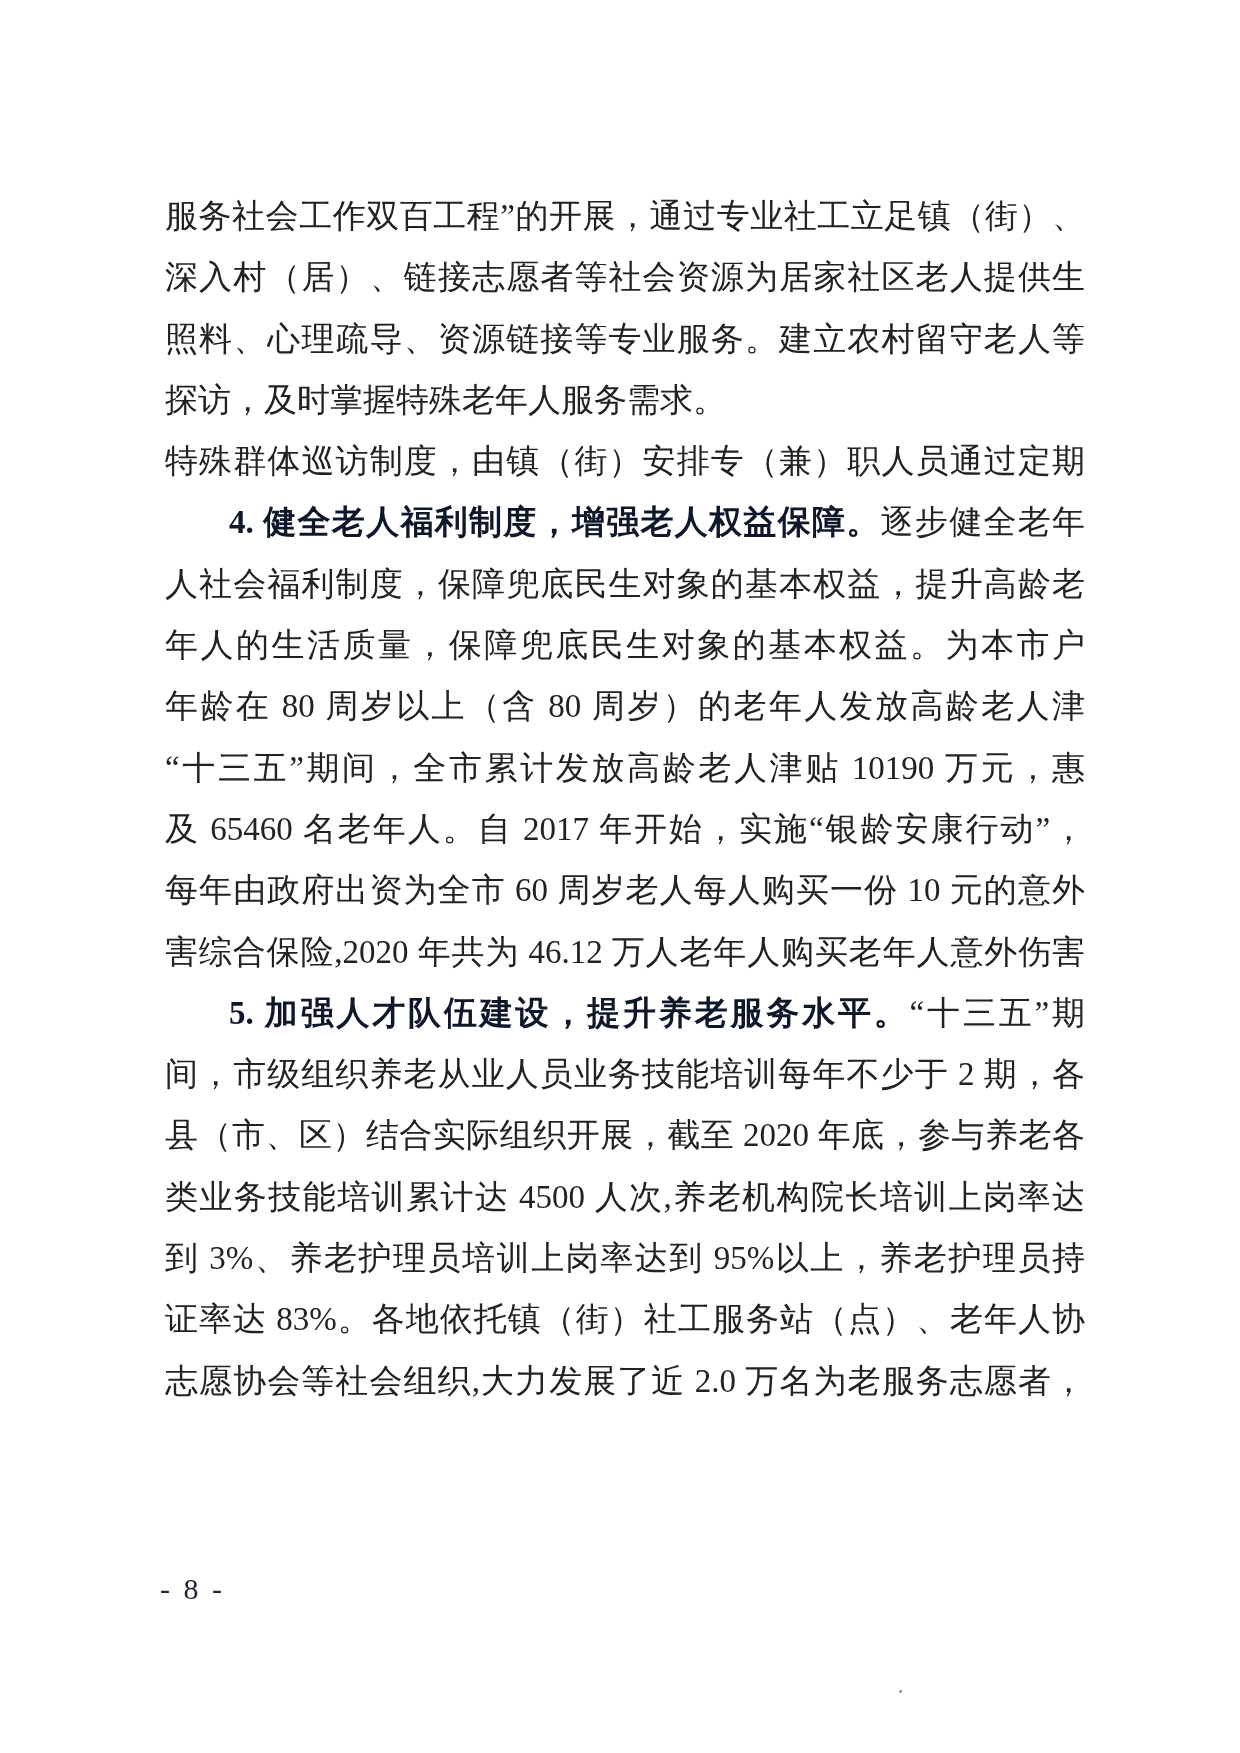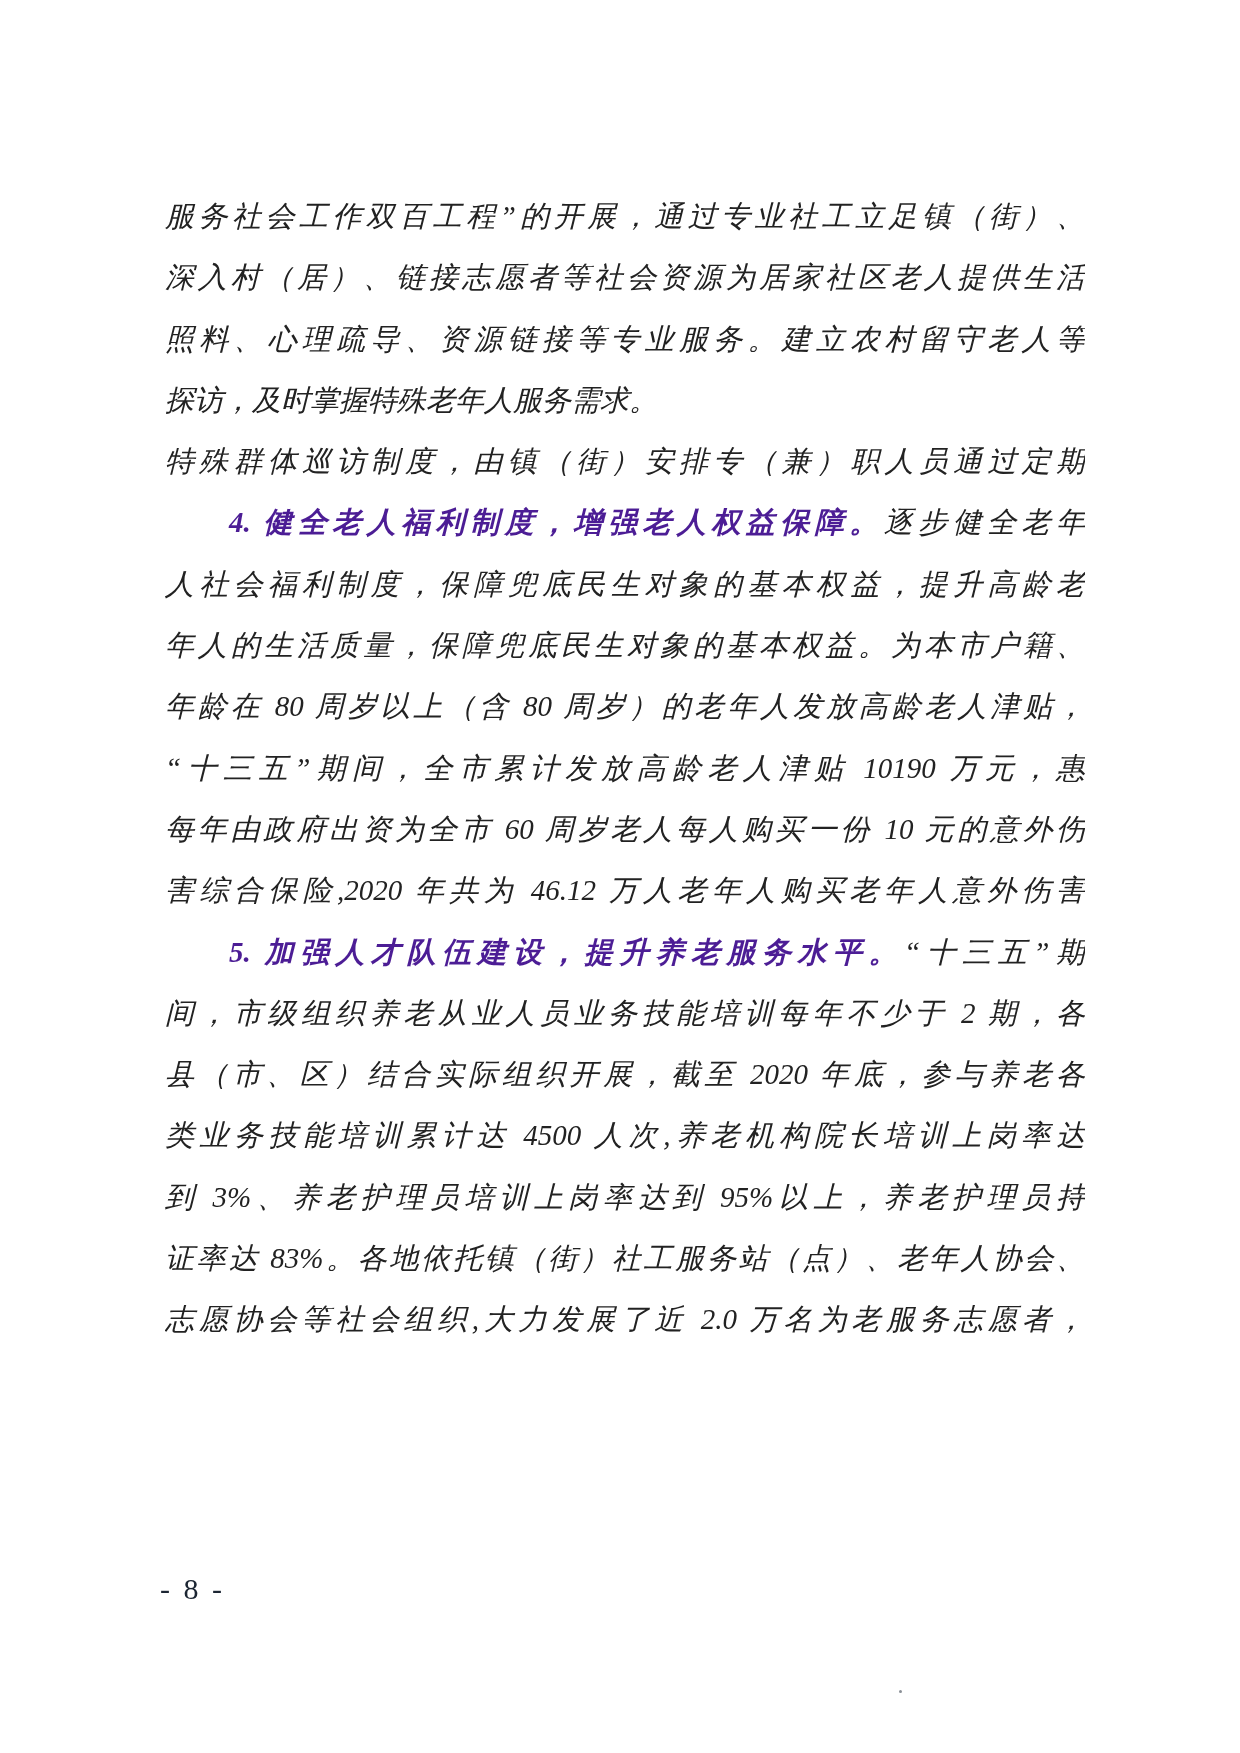--- a/index.html
+++ b/index.html
@@ -18,36 +18,35 @@
   }
   .doc-body {
     position: absolute;
     left: 165px;
     top: 186px;
     width: 920px;
   }
   .line {
     height: 61.3px;
     line-height: 61.3px;
-    font-size: 29px;
+    font-size: 33px;
     color: #222222;
     text-align: justify;
     text-align-last: justify;
     overflow: hidden;
-    font-style: italic;
   }
   .line.end {
     text-align-last: left;
   }
   .line.indent {
     text-indent: 64px;
   }
   .seg.bold {
     font-weight: bold;
-    color: #4c1d95;
+    color: #0f172a;
   }
   .page-number {
     position: absolute;
     left: 160px;
     top: 1572px;
     font-size: 30px;
     letter-spacing: 3px;
     color: #1c2633;
   }
   .speck {
@@ -68,20 +67,21 @@
       <div class="line"><span class="seg">服务社会工作双百工程”的开展，通过专业社工立足镇（街）、</span></div>
       <div class="line"><span class="seg">深入村（居）、链接志愿者等社会资源为居家社区老人提供生活</span></div>
       <div class="line"><span class="seg">照料、心理疏导、资源链接等专业服务。建立农村留守老人等</span></div>
       <div class="line end"><span class="seg">探访，及时掌握特殊老年人服务需求。</span></div>
       <div class="line"><span class="seg">特殊群体巡访制度，由镇（街）安排专（兼）职人员通过定期</span></div>
       <div class="line indent"><span class="seg bold">4. 健全老人福利制度，增强老人权益保障。</span><span class="seg">逐步健全老年</span></div>
       <div class="line"><span class="seg">人社会福利制度，保障兜底民生对象的基本权益，提升高龄老</span></div>
       <div class="line"><span class="seg">年人的生活质量，保障兜底民生对象的基本权益。为本市户籍、</span></div>
       <div class="line"><span class="seg">年龄在 80 周岁以上（含 80 周岁）的老年人发放高龄老人津贴，</span></div>
       <div class="line"><span class="seg">“十三五”期间，全市累计发放高龄老人津贴 10190 万元，惠</span></div>
+      <div class="line"><span class="seg">及 65460 名老年人。自 2017 年开始，实施“银龄安康行动”，</span></div>
       <div class="line"><span class="seg">每年由政府出资为全市 60 周岁老人每人购买一份 10 元的意外伤</span></div>
       <div class="line"><span class="seg">害综合保险,2020 年共为 46.12 万人老年人购买老年人意外伤害</span></div>
       <div class="line indent"><span class="seg bold">5. 加强人才队伍建设，提升养老服务水平。</span><span class="seg">“十三五”期</span></div>
       <div class="line"><span class="seg">间，市级组织养老从业人员业务技能培训每年不少于 2 期，各</span></div>
       <div class="line"><span class="seg">县（市、区）结合实际组织开展，截至 2020 年底，参与养老各</span></div>
       <div class="line"><span class="seg">类业务技能培训累计达 4500 人次,养老机构院长培训上岗率达</span></div>
       <div class="line"><span class="seg">到 3%、养老护理员培训上岗率达到 95%以上，养老护理员持</span></div>
       <div class="line"><span class="seg">证率达 83%。各地依托镇（街）社工服务站（点）、老年人协会、</span></div>
       <div class="line"><span class="seg">志愿协会等社会组织,大力发展了近 2.0 万名为老服务志愿者，</span></div>
     </div>

